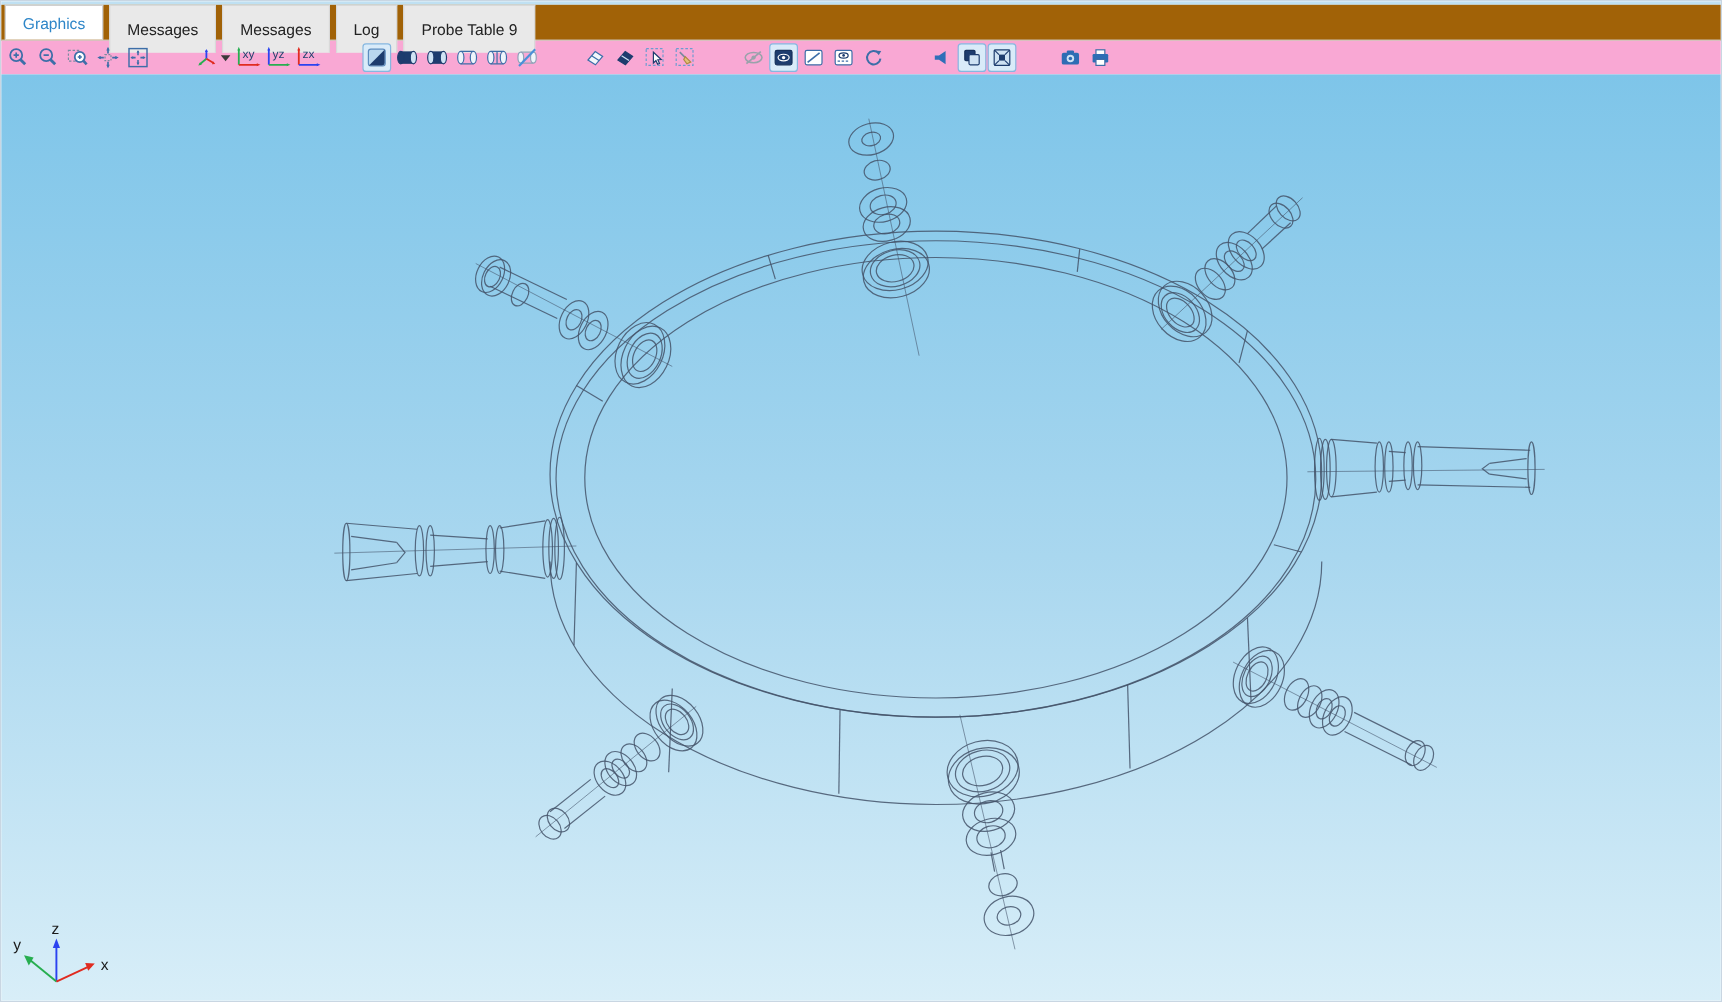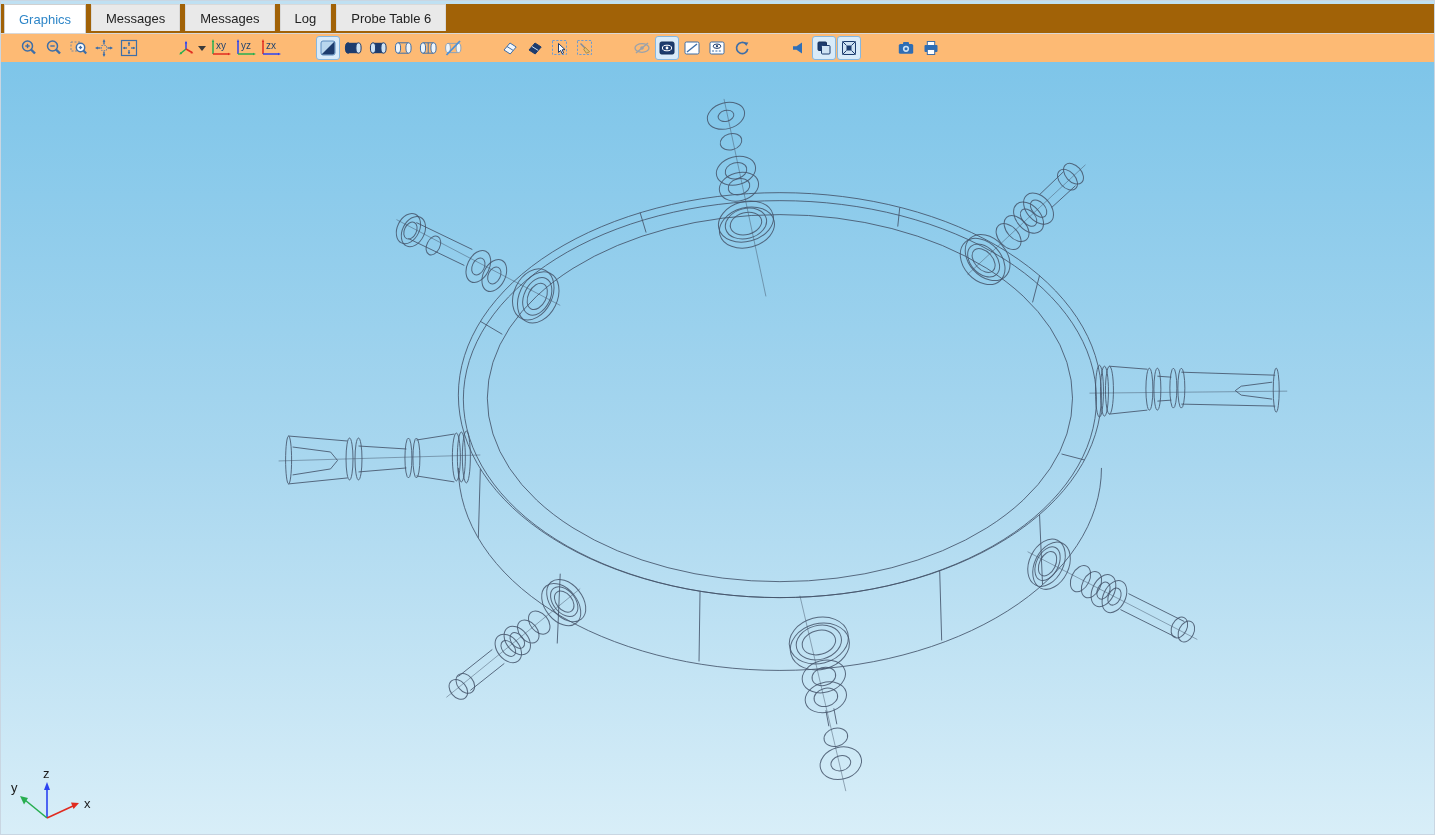--- a/index.html
+++ b/index.html
@@ -7,25 +7,25 @@
     --wire:#44546a;
     --steel:#3d6ea8; --navy:#1d3c6e; --chipbg:#d9ebf9; --chipbd:#86b7e0;
     --ax-x:#e02b20; --ax-y:#27ae50; --ax-z:#2b43f0;
   }
   *{box-sizing:border-box;margin:0;padding:0}
   html,body{width:1435px;height:835px;overflow:hidden}
   body{font-family:"Liberation Sans",sans-serif;background:#fff;border:1px solid #c9d6e2;position:relative}
   .focus-top{height:3px;background:#bfe0f2}
   
   .tabstrip{height:30px;background:#a16207;border-bottom:1px solid #d8d8d8;display:flex;padding-left:3px}
-  .tab{height:27px;display:inline-flex;align-items:center;padding:0 14px;font-size:13px;color:#222;
+  .tab{height:40px;display:inline-flex;align-items:center;padding:0 14px;font-size:13px;color:#222;
        background:#e9e9e9;border:1px solid #d9d9d9;border-bottom:none;margin-right:5px;cursor:default;white-space:nowrap}
   .tab.active{background:#fff;color:#2e86c8;margin-bottom:-1px;height:29px;border-color:#d0d0d0}
   
-  .toolbar{height:28px;background:#fdba74;display:flex;padding-left:16px}
+  .toolbar{height:28px;background:#f9a8d4;display:flex;padding-left:2px}
   .grp{display:flex;align-items:center}
   .gap{width:16px}
   .tb{width:24px;height:24px;border-radius:3px;display:flex;align-items:center;justify-content:center;flex:0 0 auto;margin-right:1px}
   .tb.active{background:var(--chipbg);border:1px solid var(--chipbd)}
   .tb.wide{width:34px}
   .chip{position:relative;width:26px;height:22px;display:flex;align-items:center;justify-content:center}
   .chip .lbl{position:absolute;left:8px;top:3px;font-size:10px;color:#23456f;letter-spacing:0}
   .caret{width:0;height:0;border-left:4px solid transparent;border-right:4px solid transparent;border-top:5px solid #3a3a3a;margin-left:3px}
   
   .canvas{position:absolute;left:0;top:61px;right:0;bottom:0;background:linear-gradient(to bottom,var(--bg-top) 0%,var(--bg-mid) 52%,var(--bg-bottom) 100%)}
@@ -39,21 +39,21 @@
 </head>
 <body>
 
 <div class="focus-top"></div>
 
 <div class="tabstrip">
   <div class="tab active">Graphics</div>
   <div class="tab">Messages</div>
   <div class="tab">Messages</div>
   <div class="tab">Log</div>
-  <div class="tab">Probe Table 6</div>
+  <div class="tab">Probe Table 9</div>
 </div>
 
 <div class="toolbar">
 
   <div class="grp">
     <div class="tb">
       <svg width="18" height="18">
           <circle cx="7.5" cy="7" r="5" stroke="var(--steel)" fill="none" stroke-width="1.5"></circle>
           <line x1="11" y1="10.5" x2="15" y2="14.5" stroke="var(--steel)" stroke-width="2.4"></line>
           <line x1="7.5" y1="4.8" x2="7.5" y2="9.2" stroke="var(--steel)" stroke-width="1.4"></line>

